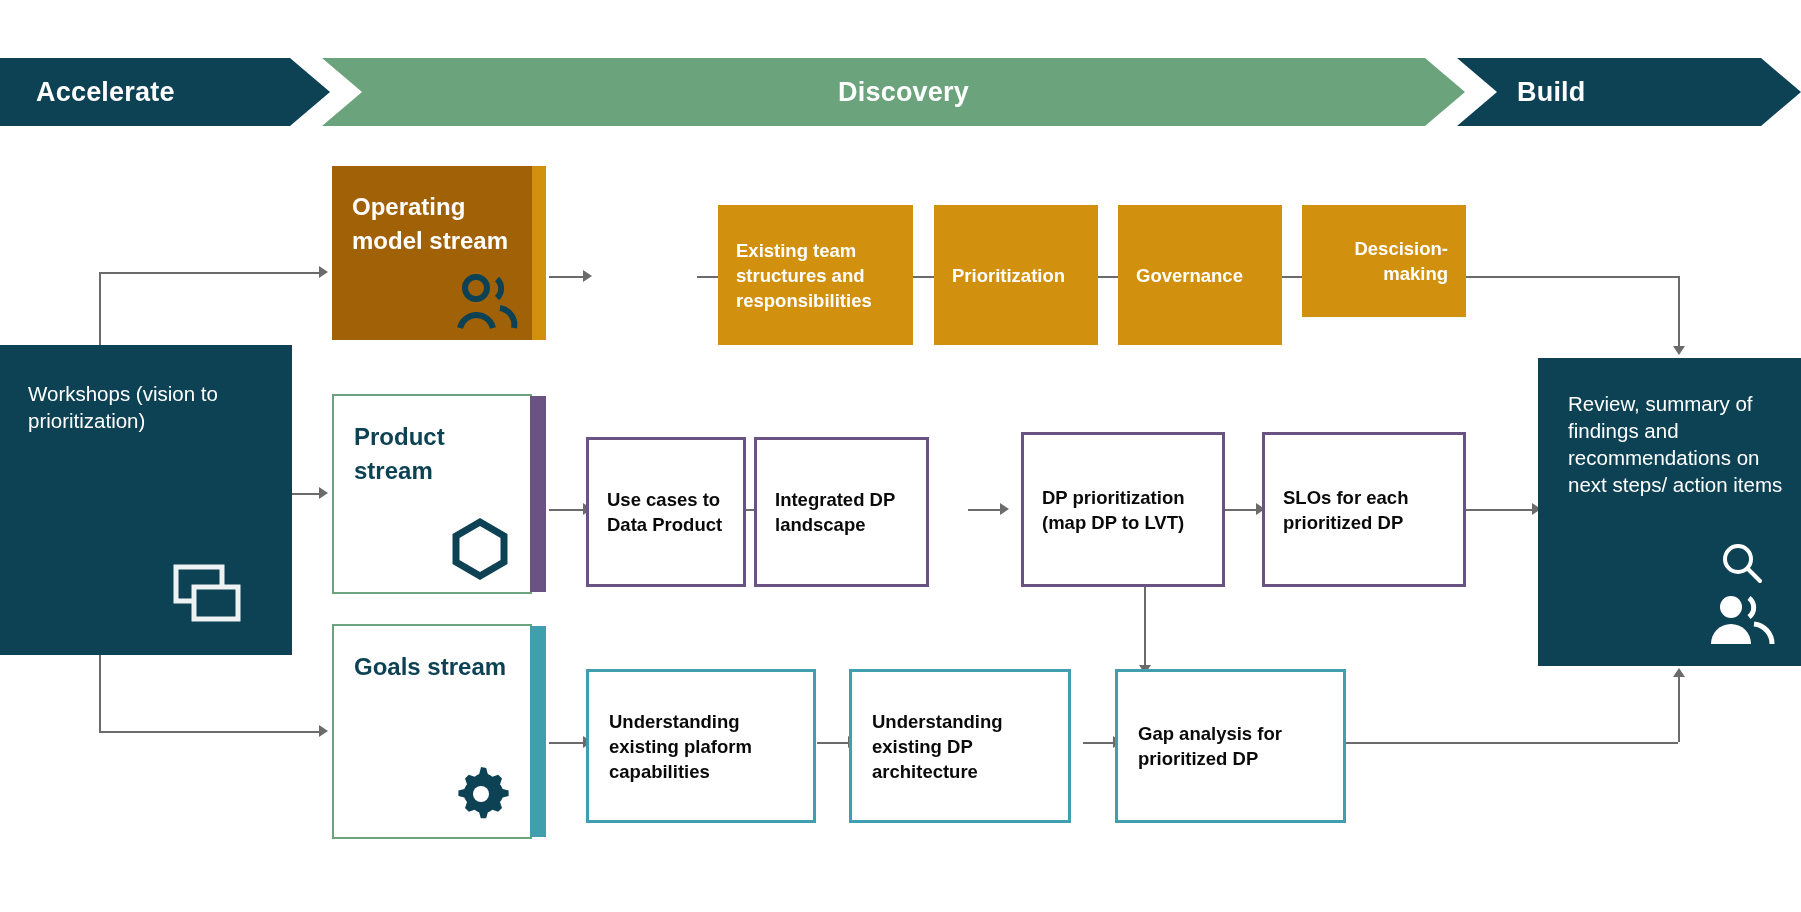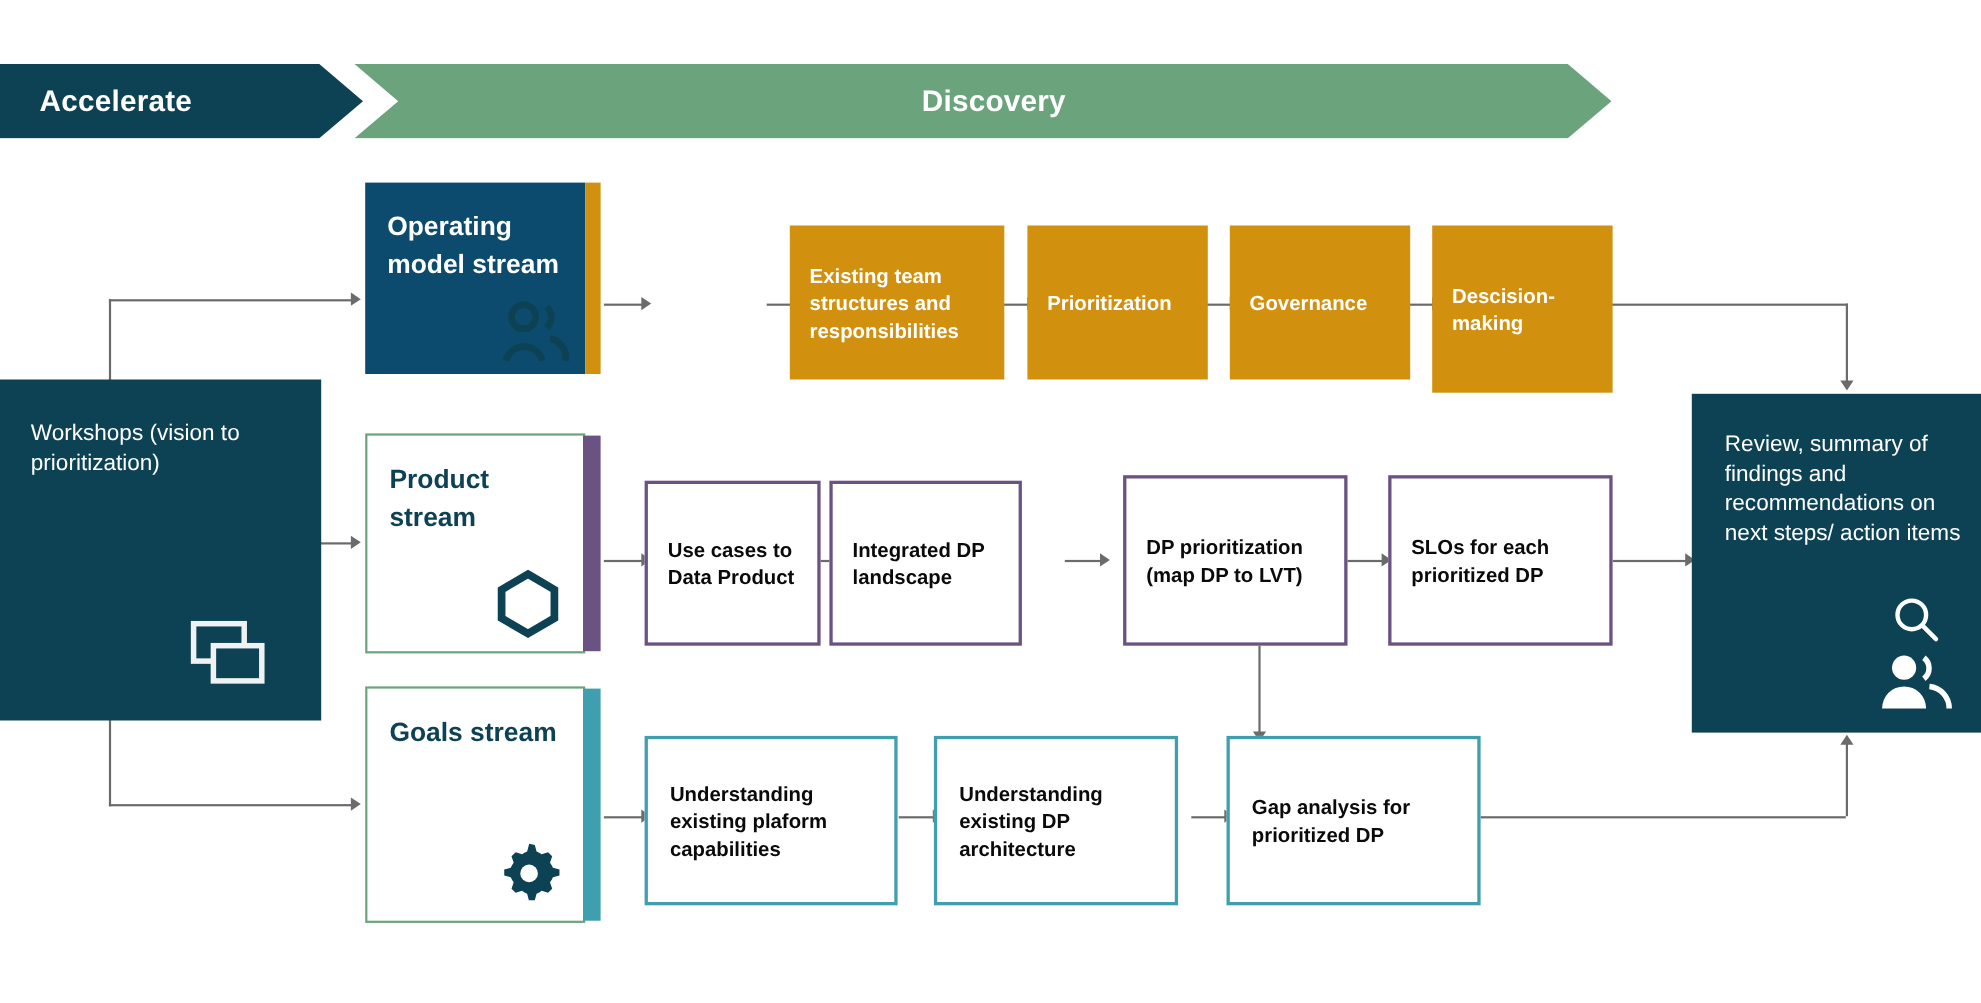--- a/index.html
+++ b/index.html
@@ -34,21 +34,21 @@
 
   #review{left:1538px;top:358px;width:263px;height:308px;}
   #review .ctxt{left:30px;top:32px;width:220px;}
 
   
   .stream{position:absolute;box-sizing:border-box;}
   .stream .slab{position:absolute;left:20px;top:24px;font-weight:bold;font-size:24px;line-height:34px;}
   .stream .bar{position:absolute;top:0;right:-14px;width:14px;height:100%;}
   .stream .sicon{position:absolute;right:14px;bottom:10px;}
 
-  #stream-om{left:332px;top:166px;width:200px;height:174px;background:#0c4a6e;}
+  #stream-om{left:332px;top:166px;width:200px;height:174px;background:#a16207;}
   #stream-om .slab{color:#ffffff;}
   #stream-om .bar{background:#d2900f;}
 
   #stream-prod{left:332px;top:394px;width:200px;height:200px;background:#ffffff;border:2px solid #6ba47c;}
   #stream-prod .slab{color:#0d4254;}
   #stream-prod .bar{background:#6a5383;right:-16px;width:16px;}
 
   #stream-tech{left:332px;top:624px;width:200px;height:215px;background:#ffffff;border:2px solid #6ba47c;}
   #stream-tech .slab{color:#0d4254;}
   #stream-tech .bar{background:#3f9fae;right:-16px;width:16px;}
@@ -80,20 +80,23 @@
 </head>
 <body>
 
 <div class="stage">
 
   <div class="banner ban-accel">
     <span class="btxt">Accelerate</span>
   </div>
   <div class="banner ban-disc">
     <span class="btxt">Discovery</span>
+  </div>
+  <div class="banner ban-build">
+    <span class="btxt">Build</span>
   </div>
 
   <div class="ln v" style="left:99px;top:272px;height:74px;"></div>
   <div class="ln h" style="left:99px;top:272px;width:222px;"></div>
   <div class="ah r" style="left:319px;top:266px;"></div>
 
   <div class="ln h" style="left:246px;top:493px;width:75px;"></div>
   <div class="ah r" style="left:319px;top:487px;"></div>
 
   <div class="ln v" style="left:99px;top:653px;height:80px;"></div>
@@ -204,21 +207,21 @@
 
   <div class="node orange" style="left:718px;top:205px;width:195px;height:140px;">
     <span class="ntxt">Existing team structures and responsibilities</span>
   </div>
   <div class="node orange" style="left:934px;top:205px;width:164px;height:140px;">
     <span class="ntxt">Prioritization</span>
   </div>
   <div class="node orange" style="left:1118px;top:205px;width:164px;height:140px;">
     <span class="ntxt">Governance</span>
   </div>
-  <div class="node orange" style="left:1302px;top:205px;width:164px;height:152px;">
+  <div class="node orange" style="left:1302px;top:205px;width:164px;height:112px;text-align:right;">
     <span class="ntxt">Descision-making</span>
   </div>
 
   <div class="node purple" style="left:586px;top:437px;width:160px;height:150px;">
     <span class="ntxt">Use cases to Data Product</span>
   </div>
   <div class="node purple" style="left:754px;top:437px;width:175px;height:150px;">
     <span class="ntxt">Integrated DP landscape</span>
   </div>
   <div class="node purple" style="left:1021px;top:432px;width:204px;height:155px;">

